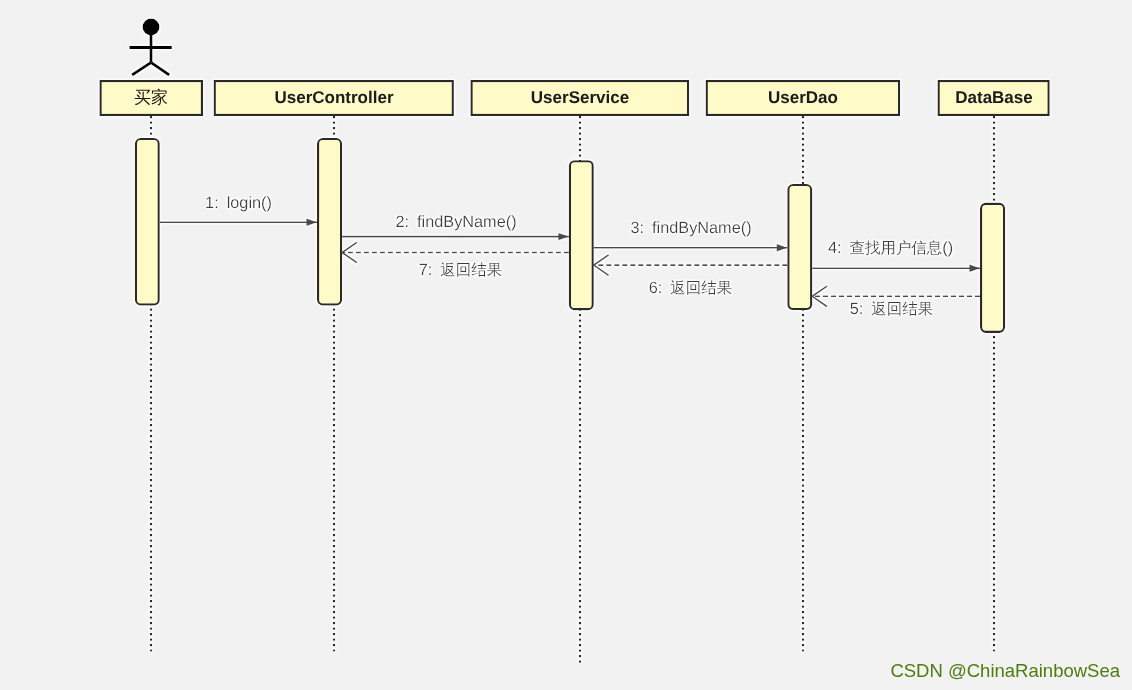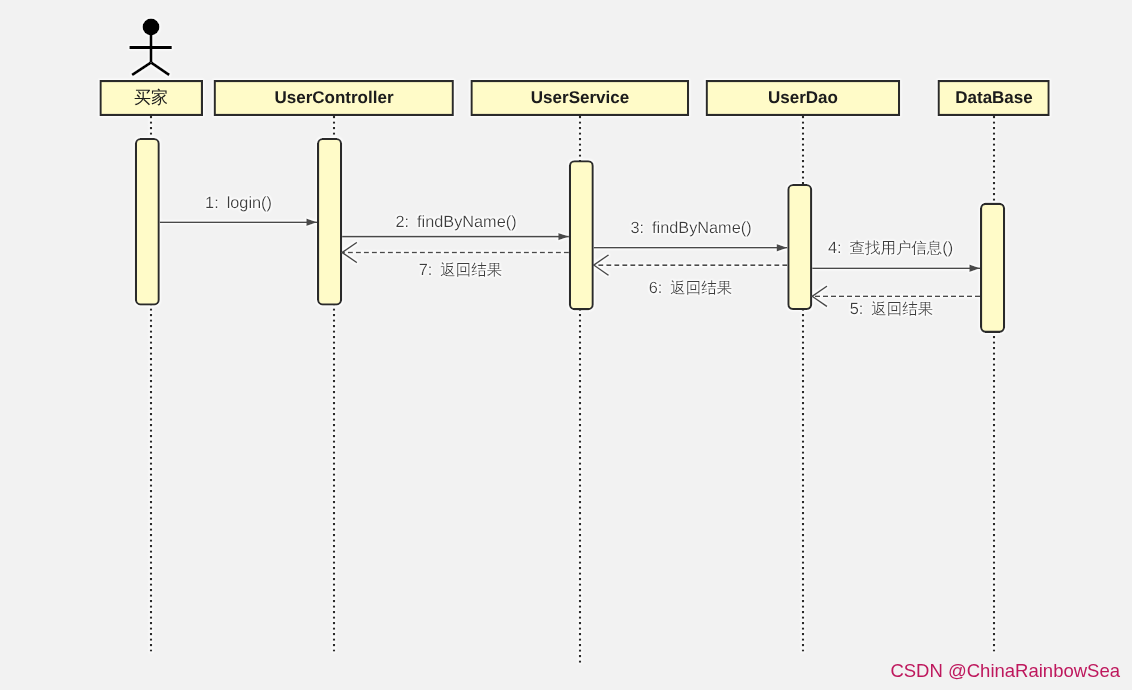--- a/index.html
+++ b/index.html
@@ -1,21 +1,21 @@
 <!DOCTYPE html>
 <html><head>
 <meta charset="utf-8">
 <style>
   html,body{margin:0;padding:0;}
   body{width:1132px;height:690px;background:#f2f2f2;overflow:hidden;
        font-family:"Liberation Sans",sans-serif;}
   #stage{position:relative;width:1132px;height:690px;}
   svg{display:block;font-family:"Liberation Sans",sans-serif;transform:translateZ(0);-webkit-font-smoothing:antialiased;text-rendering:geometricPrecision;}
   svg text{font-family:"Liberation Sans",sans-serif;-webkit-font-smoothing:antialiased;}
-  #watermark{position:absolute;right:12px;bottom:8px;color:#be185d;
+  #watermark{position:absolute;right:12px;bottom:8px;color:#4d7c0f;
     font-size:18.5px;font-family:"Liberation Sans",sans-serif;letter-spacing:0px;
     white-space:nowrap;transform:translateZ(0);}
 </style>
 </head>
 <body>
 
 <div id="stage">
   <svg id="diagram" width="1132" height="690" viewBox="0 0 1132 690">
     <defs id="svg-defs">
       <filter id="halo" x="-40%" y="-40%" width="180%" height="180%">

